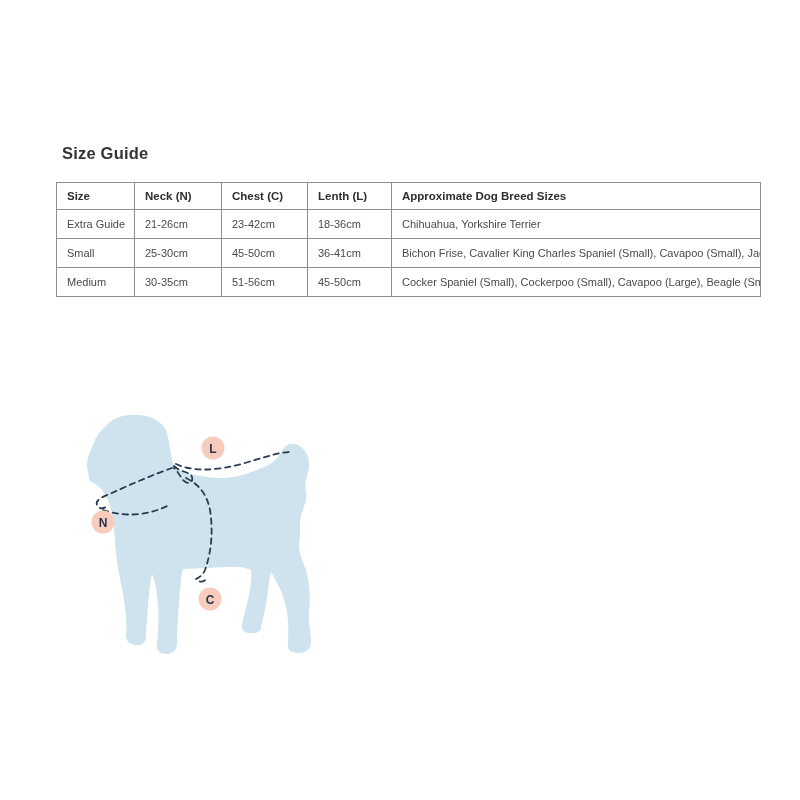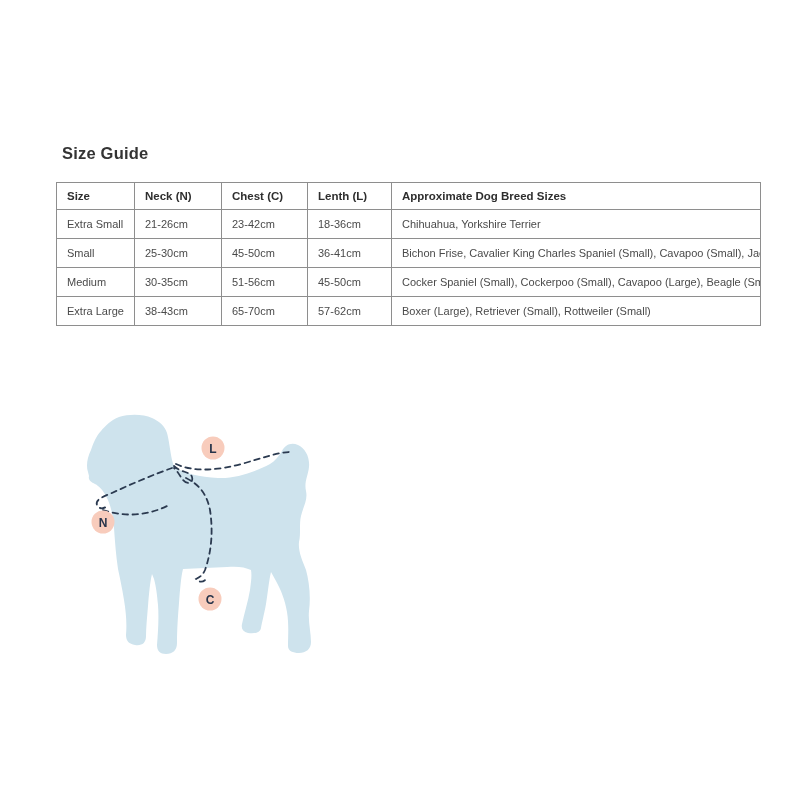--- a/index.html
+++ b/index.html
@@ -68,46 +68,39 @@
       <tr>
         <th>Size</th>
         <th>Neck (N)</th>
         <th>Chest (C)</th>
         <th>Lenth (L)</th>
         <th>Approximate Dog Breed Sizes</th>
       </tr>
     </thead>
     <tbody>
       <tr>
-        <td>Extra Small</td>
+        <td>Extra Guide</td>
         <td>21-26cm</td>
         <td>23-42cm</td>
         <td>18-36cm</td>
         <td>Chihuahua, Yorkshire Terrier</td>
       </tr>
       <tr>
         <td>Small</td>
         <td>25-30cm</td>
         <td>45-50cm</td>
         <td>36-41cm</td>
         <td>Bichon Frise, Cavalier King Charles Spaniel (Small), Cavapoo (Small), Jack Russel</td>
       </tr>
       <tr>
         <td>Medium</td>
         <td>30-35cm</td>
         <td>51-56cm</td>
         <td>45-50cm</td>
         <td>Cocker Spaniel (Small), Cockerpoo (Small), Cavapoo (Large), Beagle (Small)</td>
-      </tr>
-      <tr>
-        <td>Extra Large</td>
-        <td>38-43cm</td>
-        <td>65-70cm</td>
-        <td>57-62cm</td>
-        <td>Boxer (Large), Retriever (Small), Rottweiler (Small)</td>
       </tr>
     </tbody>
   </table>
 
   <svg class="diagram" viewBox="0 0 340 270" aria-hidden="true">
 
     <path fill="var(--dog-fill)" d="
       M 33,72
       C 31,66 32,58 36,50
       C 38,44 41,36 46,31

